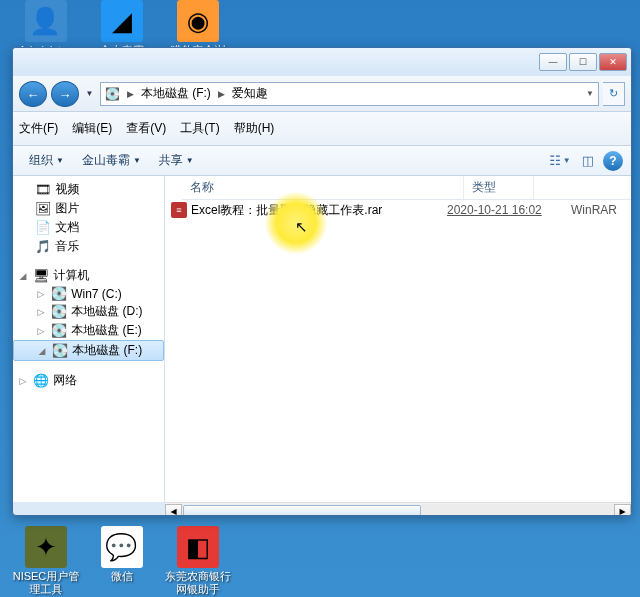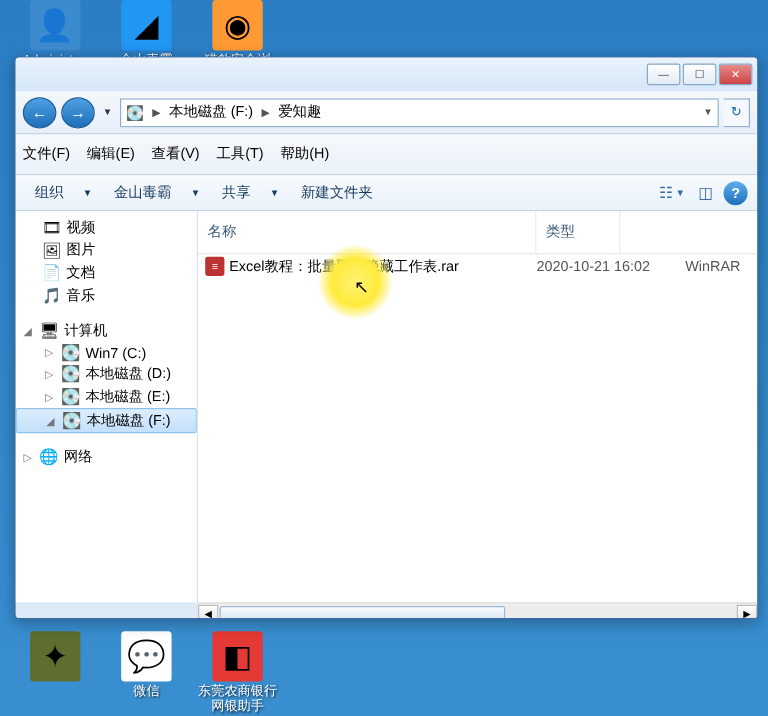--- a/index.html
+++ b/index.html
@@ -22,44 +22,44 @@
 .addr .sep { font-size:9px; color:#555; padding:0 2px;}
 .addr .drop{font-size:8px;color:#555;margin-left:auto;}
 .refresh{width:22px;height:24px;border:1px solid #93b0cf;border-left:none;background:#f5f9fd;display:flex;align-items:center;justify-content:center;font-size:11px;color:#1e6fb8;}
 .search{width:148px;height:24px;border:1px solid #93b0cf;background:#fff;display:flex;align-items:center;padding:0 6px;font-size:12px;color:#8a8a8a;font-style:italic;margin-left:4px;}
 .search .mag{margin-left:auto;font-style:normal;color:#1e6fb8;}
 
 .menubar{height:34px;background:linear-gradient(180deg,#f6f9fd,#eaf1f9);display:flex;align-items:center;padding:0 6px;gap:14px;font-size:12px;border-bottom:1px solid #c3d3e4;}
 .menubar span{cursor:default;}
 
 .toolbar{height:30px;background:linear-gradient(180deg,#f8fbff,#e9f1fa);display:flex;align-items:center;padding:0 8px;gap:2px;font-size:12px;border-bottom:1px solid #c3d3e4;}
-.tbtn{padding:3px 8px;display:flex;align-items:center;gap:16px;color:#173a5e;cursor:default;}
+.tbtn{padding:3px 8px;display:flex;align-items:center;gap:3px;color:#173a5e;cursor:default;}
 .tbtn .dd{font-size:8px;}
 .tspace{flex:1;}
 .ticon{width:26px;display:flex;align-items:center;justify-content:center;color:#3a6ca0;font-size:13px;}
 .thelp{width:20px;height:20px;border-radius:50%;background:linear-gradient(180deg,#5db0f0,#1e6fb8);color:#fff;display:flex;align-items:center;justify-content:center;font-size:12px;font-weight:bold;}
 
 .body{display:flex;height:326px;background:#fff;}
 .tree{width:152px;border-right:1px solid #d8e2ed;overflow:hidden;padding:4px 0;font-size:12px;position:relative;}
 .tree::after{content:"";position:absolute;right:0;top:0;bottom:0;width:14px;}
 .tnode{display:flex;align-items:center;padding:1px 0 1px 4px;gap:4px;white-space:nowrap;}
 .tnode.l2{padding-left:22px;}
 .tnode.sel{background:linear-gradient(180deg,#dceefe,#c3e0fb);border:1px solid #8fc1ed;border-radius:2px;}
 .tnode .exp{width:12px;font-size:9px;color:#777;display:inline-flex;justify-content:center;}
 .tnode .ti{font-size:13px;}
 .tgroup{margin-bottom:10px;}
 
 .list{flex:1;position:relative;display:flex;flex-direction:column;}
-.colh{height:36px;border-bottom:1px solid #e3e9f0;display:flex;align-items:center;font-size:12px;color:#3b5a7c;}
+.colh{height:24px;border-bottom:1px solid #e3e9f0;display:flex;align-items:center;font-size:12px;color:#3b5a7c;margin-left:17px;}
 .colh div{padding:0 8px;border-right:1px solid #e8edf3;height:100%;display:flex;align-items:center;}
 .c-n{width:282px;} .c-d{width:124px;} .c-t{width:70px;}
 .rows{flex:1;position:relative;}
 .row{display:flex;align-items:center;font-size:12px;height:20px;}
 .row .ri{width:16px;height:16px;background:#b33;margin-left:6px;margin-right:4px;border-radius:2px;display:flex;align-items:center;justify-content:center;font-size:9px;color:#fff;}
-.row .rn{width:256px;} .row .rd{width:124px;color:#555;} .row .rt{color:#555;}
+.row .rn{width:256px;} .row .rd{width:124px;color:#555;text-decoration:underline;} .row .rt{color:#555;}
 .highlight{position:absolute;left:100px;top:-8px;width:62px;height:62px;border-radius:50%;background:radial-gradient(circle,#fff176 0%,#ffeb3b 45%,rgba(255,235,59,0) 72%);pointer-events:none;}
 .cursor{position:absolute;left:130px;top:18px;font-size:15px;color:#000;pointer-events:none;}
 .hscroll{height:17px;background:#f0f0f0;border-top:1px solid #ddd;display:flex;align-items:center;margin-left:152px;margin-right:0;}
 .hscroll .ar{width:17px;height:15px;background:linear-gradient(180deg,#fdfdfd,#e4e4e4);border:1px solid #bbb;display:flex;align-items:center;justify-content:center;font-size:8px;}
 .hscroll .tr{flex:1;height:15px;background:#ececec;}
 .hscroll .th{width:55%;height:13px;margin:1px;background:linear-gradient(180deg,#fafcfe,#d6e5f4);border:1px solid #9cb9d6;border-radius:2px;}
 
 .status{height:56px;background:linear-gradient(180deg,#eef4fb,#e3ecf6);border-top:1px solid #c3d3e4;display:flex;align-items:center;padding:0 10px;gap:10px;font-size:12px;}
 .status .fico{width:42px;height:38px;background:linear-gradient(180deg,#fff4c5,#f7e58a);border:1px solid #dec968;border-radius:2px;}
 </style>
@@ -74,20 +74,21 @@
   <div class="ico" style="background:#2196f3">◢</div>
   <div class="lbl">金山毒霸</div>
 </div>
 <div class="desktop-icon" style="left:162px;top:0">
   <div class="ico" style="background:#ff9933">◉</div>
   <div class="lbl">猎豹安全浏</div>
 </div>
 
 <div class="desktop-icon" style="left:10px;top:526px">
   <div class="ico" style="background:#5d6e30">✦</div>
+  <div class="lbl">NISEC用户管理工具</div>
 </div>
 <div class="desktop-icon" style="left:86px;top:526px">
   <div class="ico" style="background:#fff;color:#07c160">💬</div>
   <div class="lbl">微信</div>
 </div>
 <div class="desktop-icon" style="left:162px;top:526px">
   <div class="ico" style="background:#e53935">◧</div>
   <div class="lbl">东莞农商银行网银助手</div>
 </div>
 
@@ -128,21 +129,20 @@
         <span class="dd">▼</span>
       </div>
     <div class="tbtn">
         <span>金山毒霸</span>
         <span class="dd">▼</span>
       </div>
     <div class="tbtn">
         <span>共享</span>
         <span class="dd">▼</span>
       </div>
-    <div class="tbtn">新建文件夹</div>
     <div class="tspace"></div>
     <div class="ticon">☷<span style="font-size:8px;margin-left:2px">▼</span></div>
     <div class="ticon">◫</div>
     <div class="thelp">?</div>
   </div>
 
   <div class="body">
     <div class="tree">
       <div class="tgroup">
         <div class="tnode l2">

